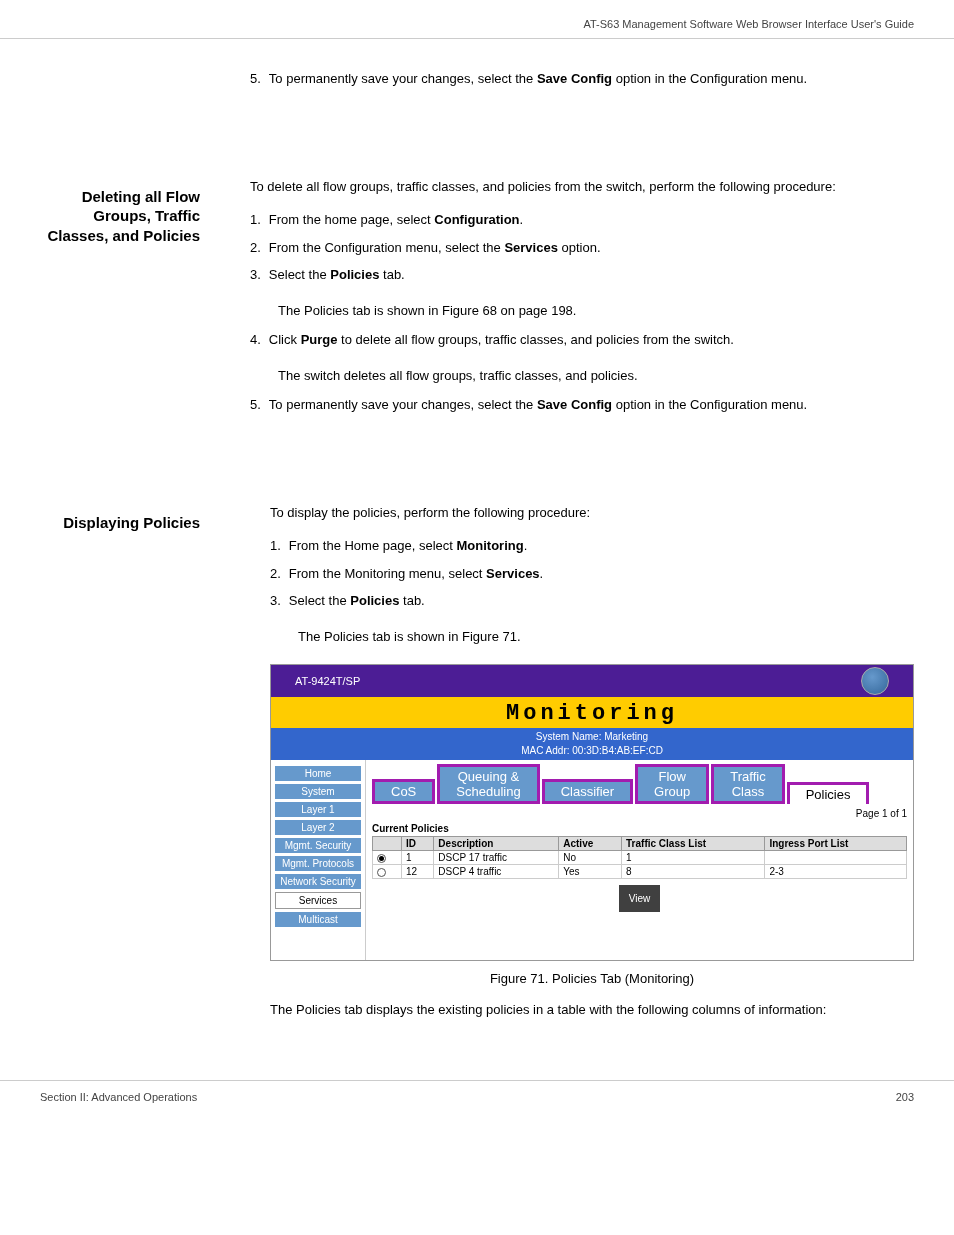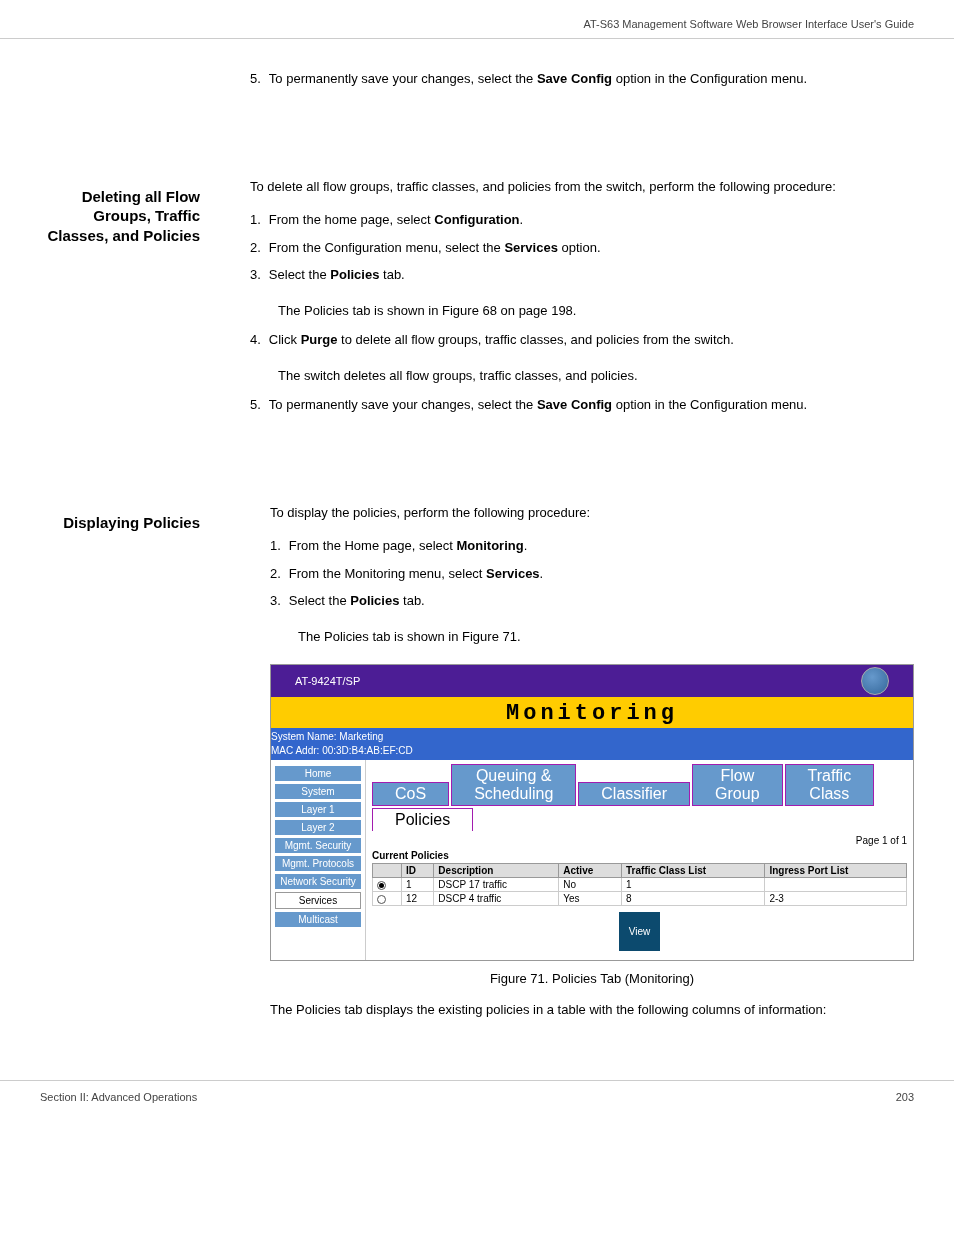--- a/index.html
+++ b/index.html
@@ -76,20 +76,21 @@
       text-align: center;
       font-size: 22px;
       font-family: 'Courier New', monospace;
       letter-spacing: 4px;
       padding: 4px 0 2px 0;
       color: #000;
       font-weight: bold;
     }
     .fig-system-info {
       background: #3366cc;
+      text-align: center;
       color: #fff;
       font-size: 10px;
       padding: 2px 0;
       line-height: 1.4;
     }
     .fig-body {
       display: flex;
       min-height: 200px;
     }
     .fig-sidebar {
@@ -122,23 +123,23 @@
     .fig-tabs {
       display: flex;
       align-items: flex-end;
       gap: 2px;
       margin-bottom: 4px;
       flex-wrap: wrap;
     }
     .fig-tab {
       background: #6699cc;
       color: #fff;
-      font-size: 16px;
-      padding: 2px 22px;
-      border: 1px solid #a21caf;
+      font-size: 13px;
+      padding: 2px 16px;
+      border: 3px solid #a21caf;
       cursor: pointer;
       white-space: nowrap;
     }
     .fig-tab.active {
       background: #fff;
       color: #000;
       border-bottom: none;
     }
     .fig-page-info {
       text-align: right;
@@ -182,24 +183,24 @@
       content: '';
       position: absolute;
       width: 5px;
       height: 5px;
       background: #000;
       border-radius: 50%;
       top: 1px;
       left: 1px;
     }
     .fig-view-btn {
-      background: #0c4a6e;
+      background: #404040;
       color: #fff;
       font-size: 10px;
-      padding: 14px 10px;
+      padding: 8px 10px;
       border: none;
       cursor: pointer;
       display: block;
       margin: 6px auto 0 auto;
     }
     .figure-caption {
       text-align: center;
       font-size: 13px;
       margin: 8px 0 14px 0;
     }

